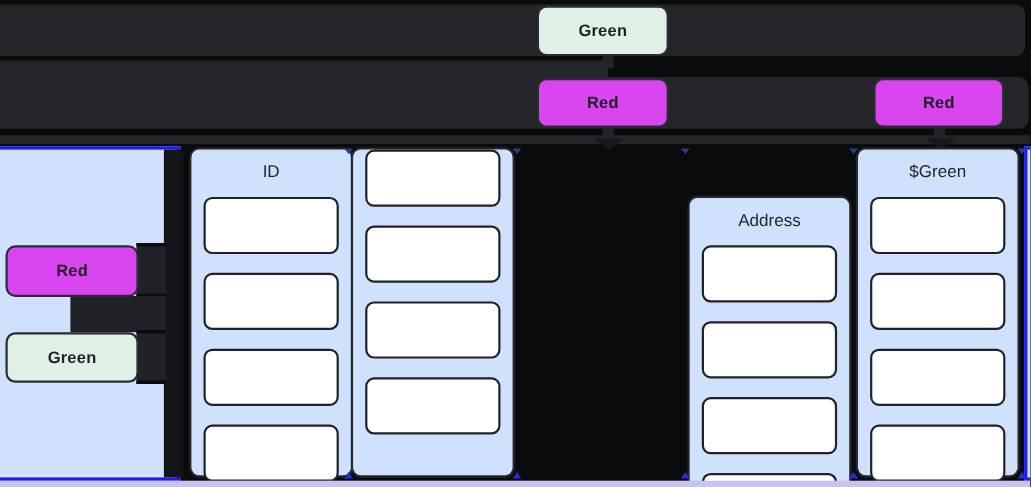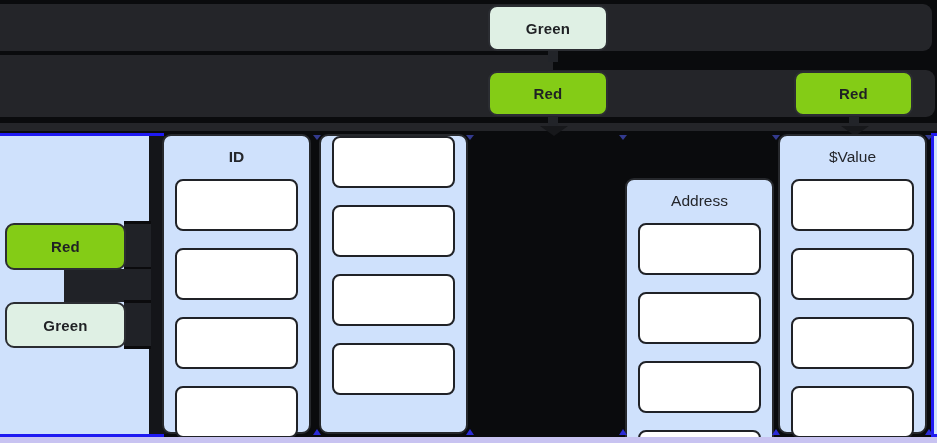--- a/index.html
+++ b/index.html
@@ -15,21 +15,21 @@
   .conn{background:#202227;}
   .conn-edged{border-top:3px solid #0b0b0d;border-bottom:3px solid #0b0b0d;}
   .arrow-down{width:0;height:0;border-left:14px solid transparent;border-right:14px solid transparent;border-top:10px solid #17181b;}
   
   .badge{
     display:flex;align-items:center;justify-content:center;
     border:2px solid #2b2d32;border-radius:9px;
     font-weight:bold;font-size:15px;color:#1f2124;letter-spacing:.2px;
   }
   .badge.green{background:#dff0e4;}
-  .badge.red{background:#84cc16;}
+  .badge.red{background:#d946ef;}
   
   .sel-panel{background:#cfe1fc;border:3px solid #1f1af2;}
   .strip{background:#141519;}
   
   .col{
     background:#cfe1fc;border:2px solid #26282c;border-radius:9px;
     top:134px;width:149px;height:300px;
   }
   .col-header{
     padding-top:12px;text-align:center;font-size:15.5px;color:#24262b;
@@ -76,42 +76,42 @@
   <div class="abs conn" style="left:64px;top:269px;width:87px;height:33px;"></div>
   <div class="abs conn conn-edged" style="left:124px;top:300px;width:27px;height:49px;"></div>
 
   <div class="abs badge red" style="left:5px;top:223px;width:121px;height:47px;">
     <span>Red</span>
   </div>
   <div class="abs badge green" style="left:5px;top:302px;width:121px;height:46px;">
     <span>Green</span>
   </div>
 
-  <div class="abs col" style="left:162px;font-weight:bold;">
+  <div class="abs col" style="left:172px;">
     <div class="col-header">ID</div>
     <div class="cell"></div>
     <div class="cell"></div>
     <div class="cell"></div>
     <div class="cell"></div>
   </div>
   <div class="abs col" style="left:319px;">
     <div class="cell"></div>
     <div class="cell"></div>
     <div class="cell"></div>
     <div class="cell"></div>
   </div>
   <div class="abs col" style="left:625px;margin-top:44px;">
     <div class="col-header">Address</div>
     <div class="cell"></div>
     <div class="cell"></div>
     <div class="cell"></div>
     <div class="cell"></div>
   </div>
   <div class="abs col" style="left:778px;">
-    <div class="col-header">$Value</div>
+    <div class="col-header">$Green</div>
     <div class="cell"></div>
     <div class="cell"></div>
     <div class="cell"></div>
     <div class="cell"></div>
   </div>
 
   <div class="abs sel-panel" style="left:931px;top:133px;width:20px;height:304px;"></div>
 
   <div class="abs anchor-top" style="left:313px;top:135px;"></div>
   <div class="abs anchor-top" style="left:466px;top:135px;"></div>

